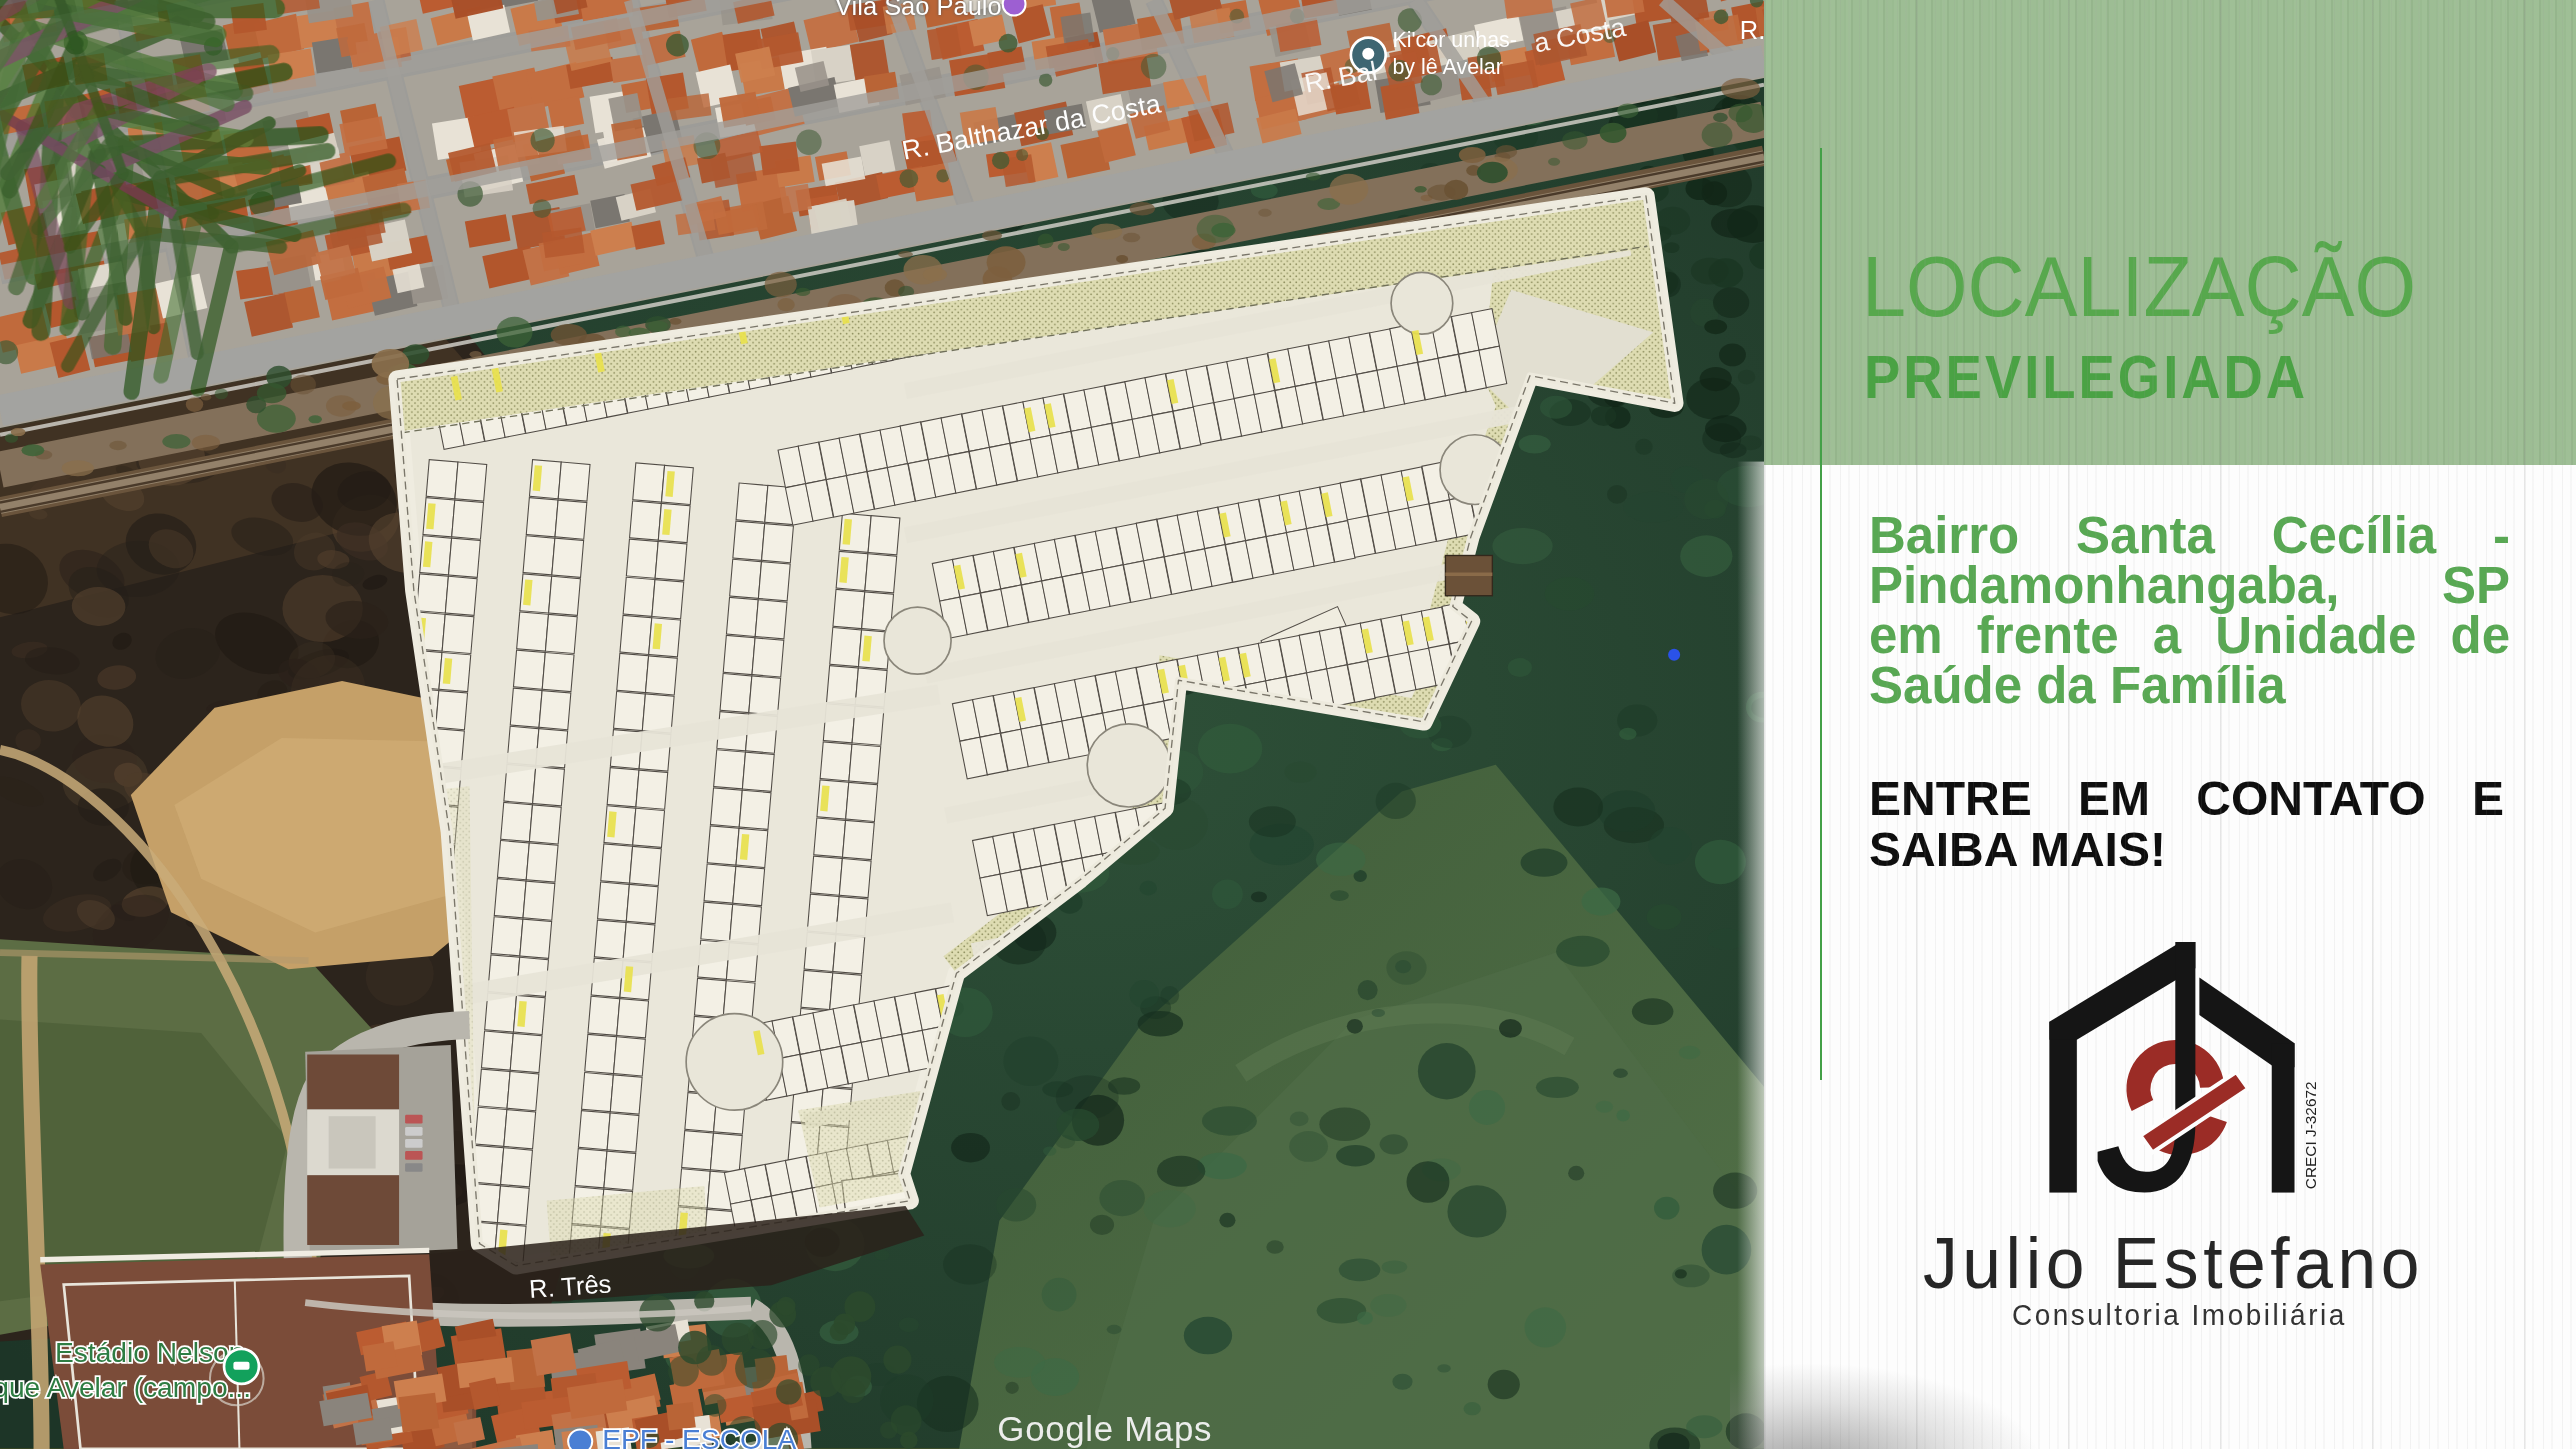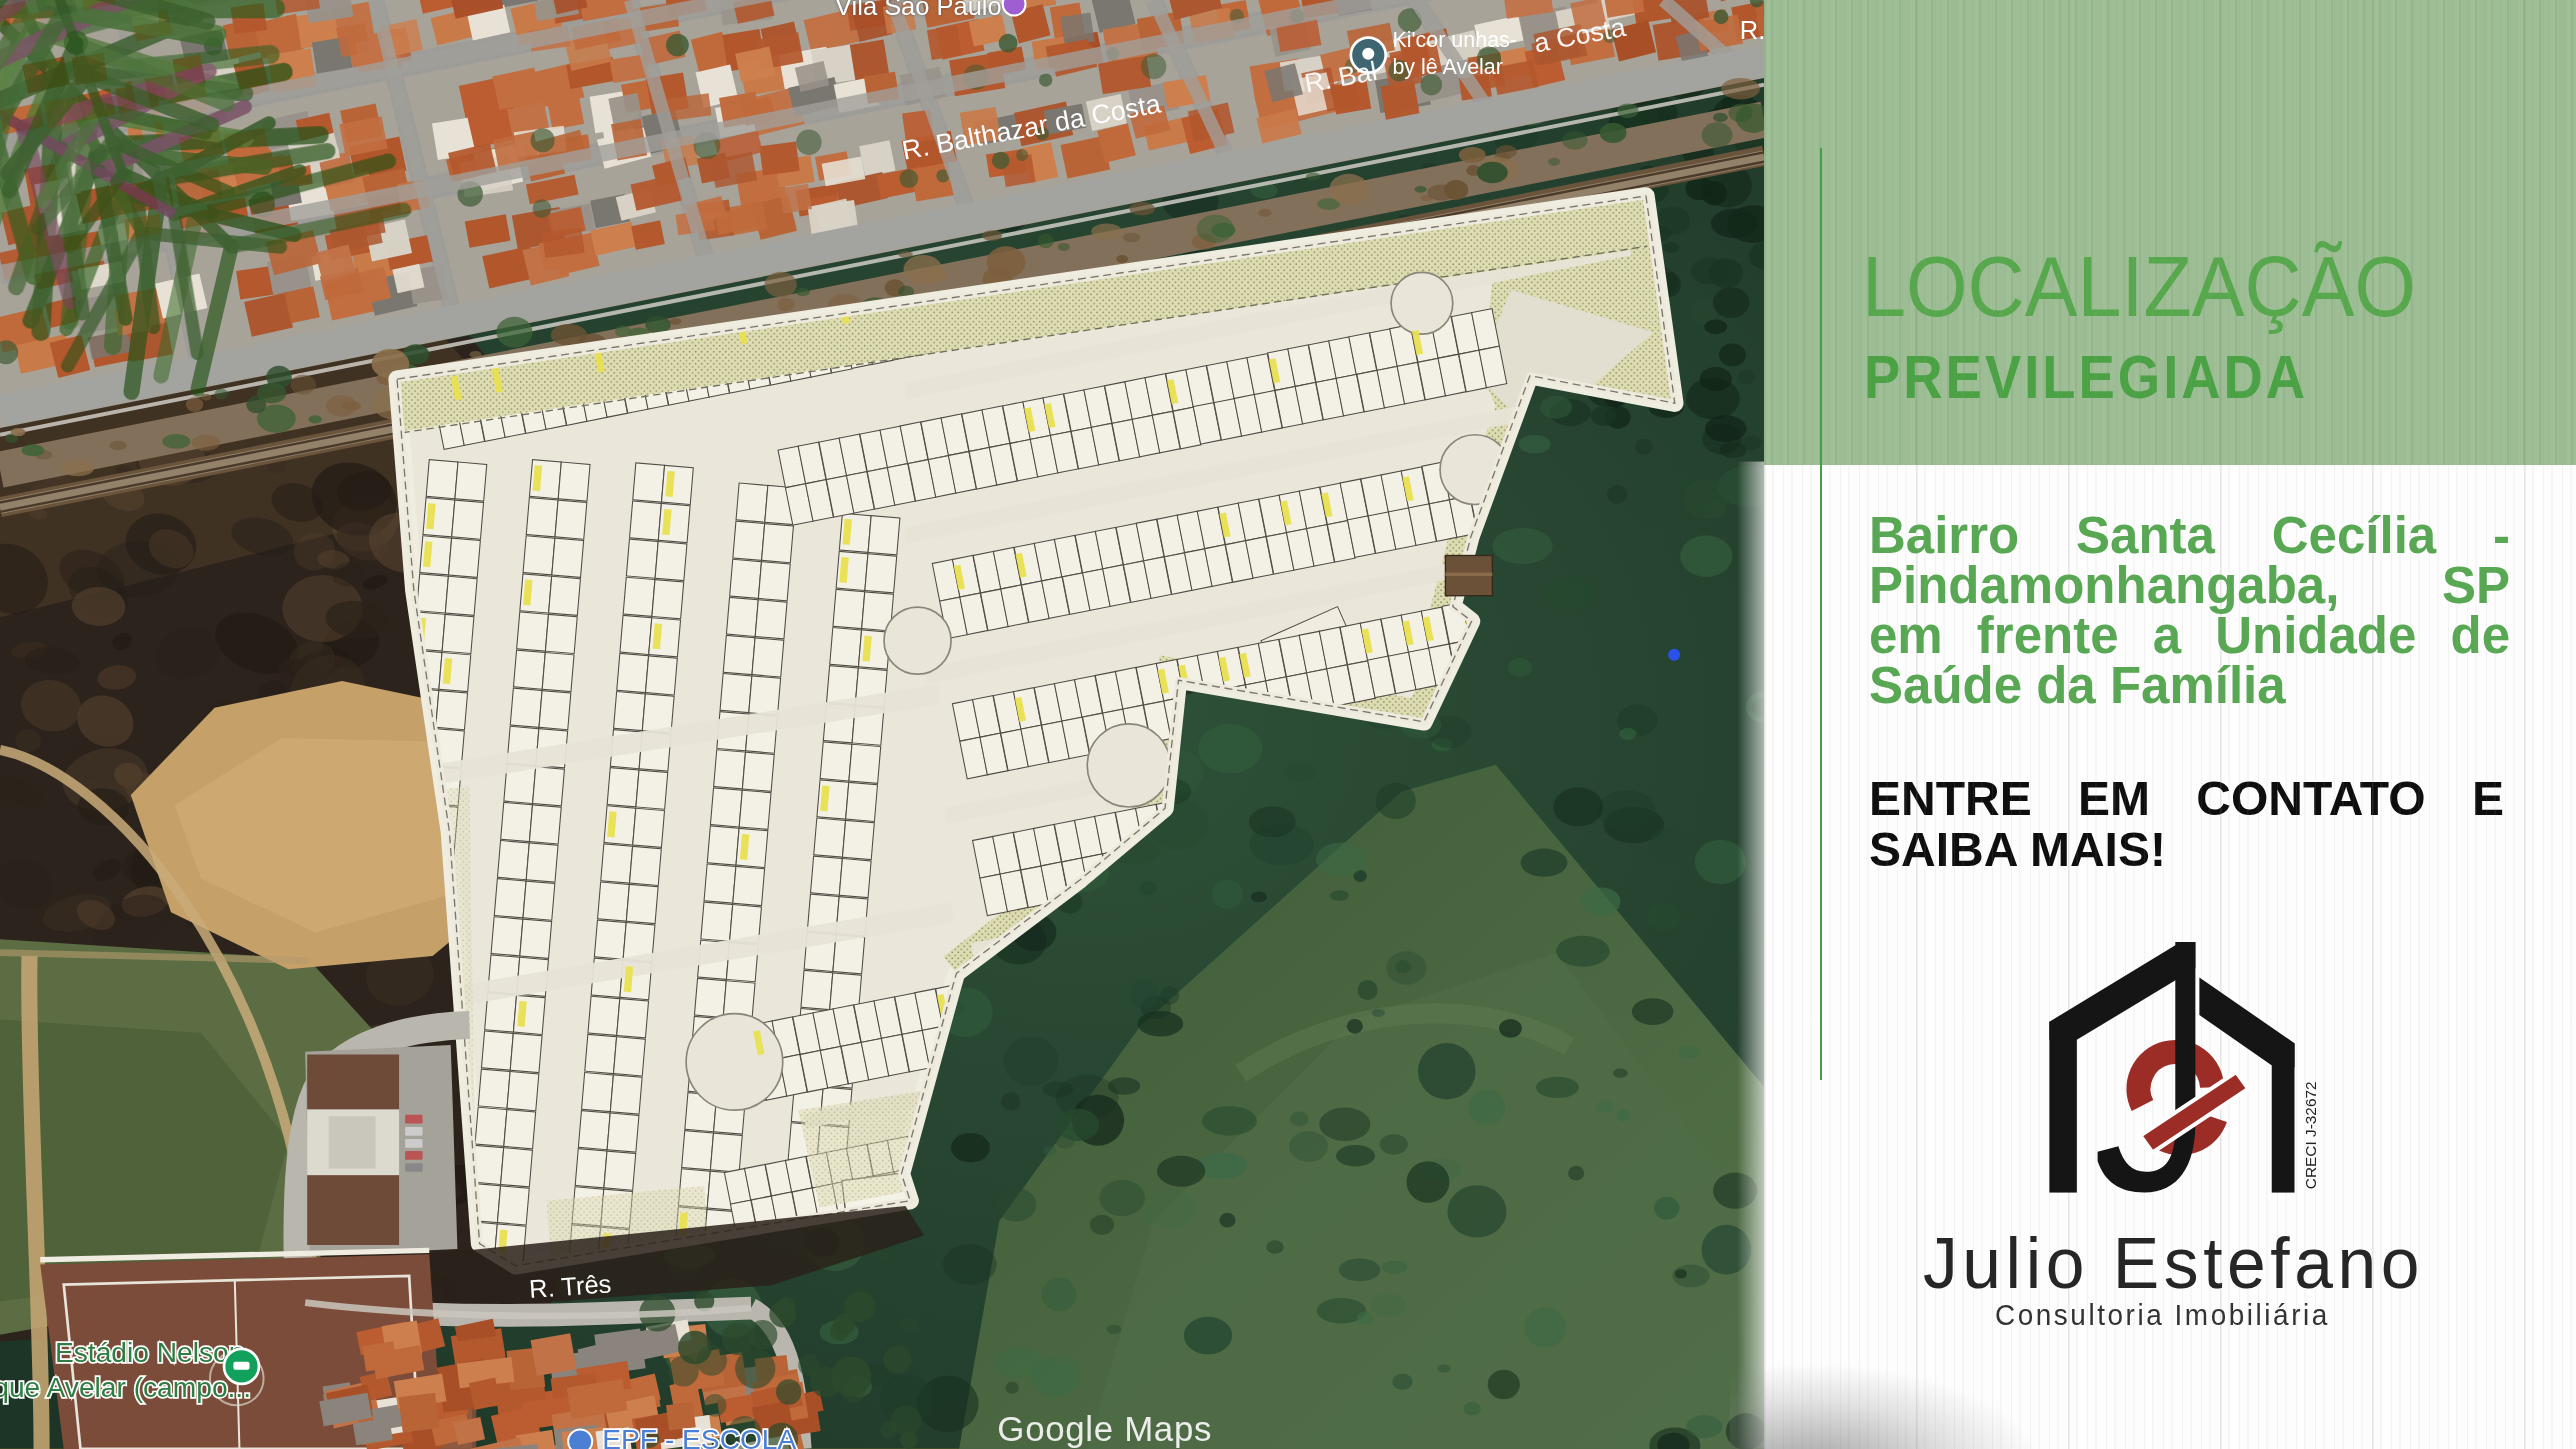--- a/index.html
+++ b/index.html
@@ -16,21 +16,21 @@
 .h1s{display:inline-block;font-size:85px;line-height:1;font-weight:400;color:#57a84d;letter-spacing:0px;transform-origin:left top;transform:scaleX(0.931);white-space:nowrap;}
 .h2{position:absolute;left:100px;top:346px;z-index:2;}
 .h2s{display:inline-block;font-size:62px;line-height:1;font-weight:700;color:#4aa244;letter-spacing:3.4px;transform-origin:left top;transform:scaleX(0.878);white-space:nowrap;}
 .vline{position:absolute;left:56px;top:148px;width:2px;height:932px;background:#43a047;z-index:6;}
 .addr{position:absolute;left:105px;top:511px;width:641px;font-size:51px;line-height:50px;font-weight:700;color:#58a853;z-index:2;}
 .contact{position:absolute;left:105px;top:773px;width:635px;font-size:48px;line-height:51px;font-weight:800;color:#0e0e0e;z-index:2;letter-spacing:0px;}
 .jl{text-align:justify;text-align-last:justify;}
 .logo{position:absolute;left:276px;top:936px;z-index:6;}
 .brand{position:absolute;left:159px;top:1227px;width:671px;z-index:6;}
 .brs{display:inline-block;font-size:72px;line-height:1;font-weight:400;color:#262626;letter-spacing:4.7px;transform-origin:left top;transform:scaleX(0.967);white-space:nowrap;}
-.brandsub{position:absolute;left:231px;top:1300px;z-index:6;text-align:center;}
+.brandsub{position:absolute;left:248px;top:1300px;z-index:6;text-align:center;}
 .bss{display:inline-block;font-size:29.5px;line-height:1;font-weight:400;color:#333;letter-spacing:2.7px;transform-origin:left top;transform:scaleX(0.946);white-space:nowrap;}
 .smudge{position:absolute;left:-34px;top:1362px;width:315px;height:127px;background:radial-gradient(ellipse at 25% 85%, rgba(70,70,70,0.5), rgba(130,130,130,0.22) 45%, rgba(200,200,200,0) 70%);z-index:7;}
 </style></head>
 <body>
 <div id="page">
 
 <div id="map"><svg width="1764" height="1449" viewBox="0 0 2630 2160">
 <defs>
 <pattern id="hatch" width="9" height="9" patternUnits="userSpaceOnUse">
  <rect width="9" height="9" fill="#dedcb2"></rect>

